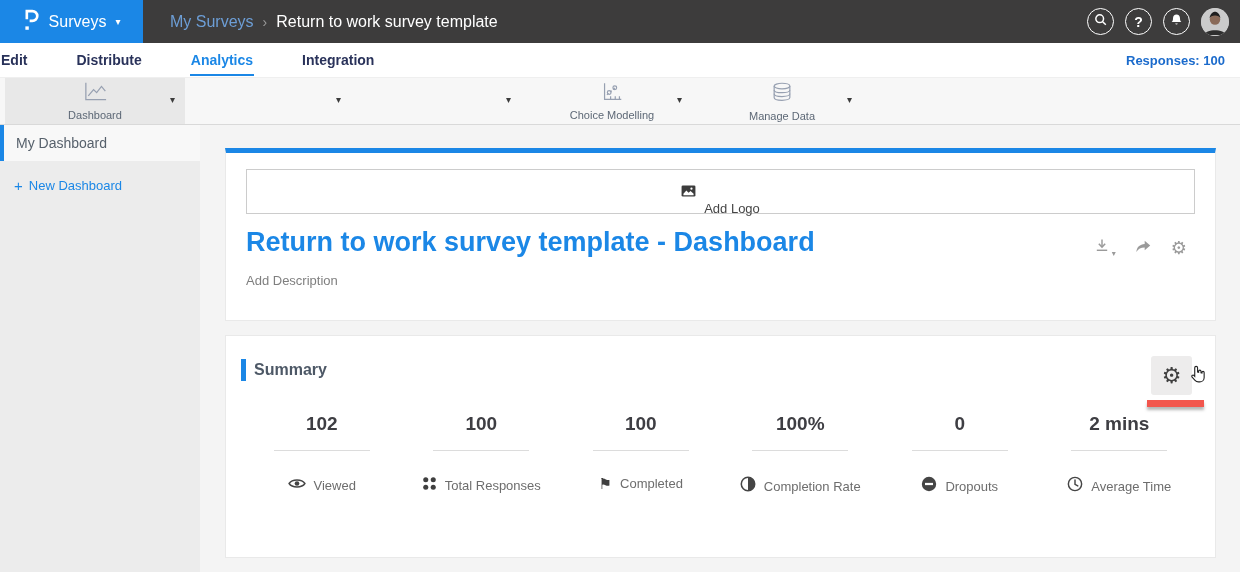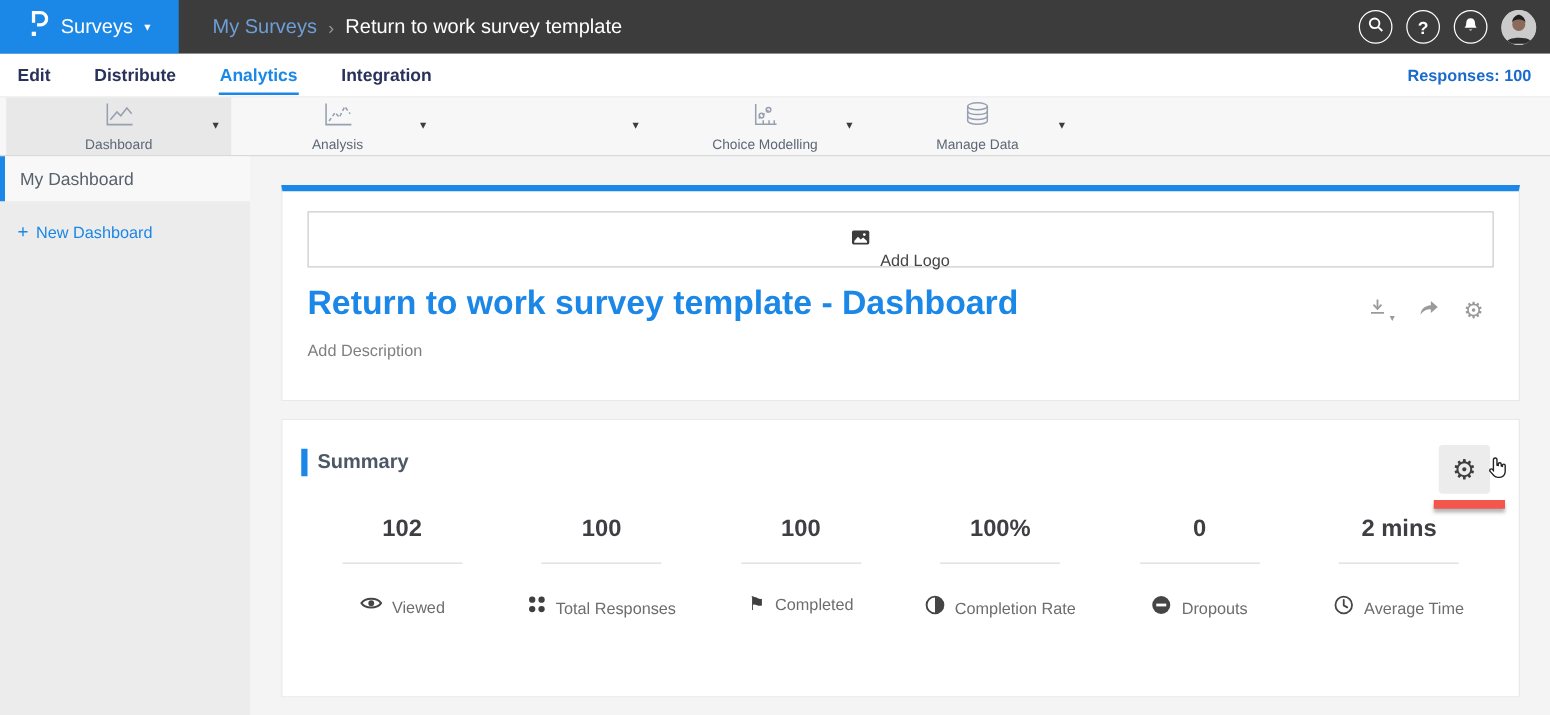--- a/index.html
+++ b/index.html
@@ -15,21 +15,21 @@
   .breadcrumb .parent { color:#6d9ed6; cursor:pointer; }
   .breadcrumb .sep { color:#9a9a9a; font-size:14px; }
   .breadcrumb .current { color:#ffffff; }
   .topbar-right { position:absolute; right:11px; top:0; height:43px; display:flex; align-items:center; gap:11px; }
   .circle-btn { width:27px; height:27px; border:1.5px solid #fff; border-radius:50%; display:flex; align-items:center; justify-content:center; cursor:pointer; color:#fff; font-size:14px; font-weight:bold; }
   .upgrade-btn { height:27px; padding:0 20px; background:#f7a21b; border:none; border-radius:14px; color:#fff; font-size:13px; font-weight:bold; font-family:"Liberation Sans",sans-serif; cursor:pointer; }
   .avatar { width:28px; height:28px; border-radius:50%; overflow:hidden; cursor:pointer; background:#cbcbcb; }
 
   
   .tabsrow { position:absolute; left:0; top:43px; width:1240px; height:34px; background:#fff; display:flex; align-items:center; }
-  .tabs { display:flex; gap:33px; padding-left:13px; }
+  .tabs { display:flex; gap:47px; padding-left:0; }
   .tab { font-size:14px; font-weight:600; color:#29325a; cursor:pointer; padding:7px 1px 6px; border-bottom:2px solid transparent; }
   .tab.active { color:#1b87e6; border-bottom-color:#1b87e6; }
   .responses { position:absolute; right:15px; font-size:13px; font-weight:600; color:#1b6bcc; }
 
   
   .toolbar { position:absolute; left:0; top:77px; width:1240px; height:48px; background:#f7f7f7; border-top:1px solid #efefef; border-bottom:1px solid #d9d9d9; }
   .tool-item { position:absolute; top:0; height:46px; display:flex; align-items:center; cursor:pointer; }
   .tool-core { display:flex; flex-direction:column; align-items:center; justify-content:center; width:100%; }
   .tool-label { font-size:11px; color:#5d6876; margin-top:2px; white-space:nowrap; }
   .tool-caret { position:absolute; font-size:10px; color:#3c3c3c; top:16px; }
@@ -141,31 +141,20 @@
         <svg width="27" height="22" viewBox="0 0 28 22">
             <path class="ticon" d="M4 1.5 V19 H25"></path>
             <path class="ticon" d="M6.5 15 l5.5-6.5 3.2 3.2 5-6.5 4 4.8"></path>
           </svg>
       </span>
       <span class="tool-label">Dashboard</span>
     </div>
     <span class="tool-caret" style="right:10px;">▾</span>
   </div>
 
-  <div class="tool-item" style="left:215px; width:110px;">
-    <div class="tool-core">
-      <span>
-        <svg width="27" height="22" viewBox="0 0 28 22">
-            <path class="ticon" d="M4 1.5 V19 H25"></path>
-            <path class="ticon" stroke-dasharray="3 2" d="M6.5 16 l5-7 3.5 4 4.5-9 4.5 6"></path>
-          </svg>
-      </span>
-      <span class="tool-label">Analysis</span>
-    </div>
-  </div>
   <span class="tool-caret" style="left:336px;">▾</span>
 
   <span class="tool-caret" style="left:506px;">▾</span>
 
   <div class="tool-item" style="left:547px; width:130px;">
     <div class="tool-core">
       <span>
         <svg width="26" height="22" viewBox="0 0 28 22">
             <path class="ticon" d="M6 1.5 V19 H24"></path>
             <path class="ticon" stroke-dasharray="2.4 2" d="M8.5 14 L19 5"></path>

